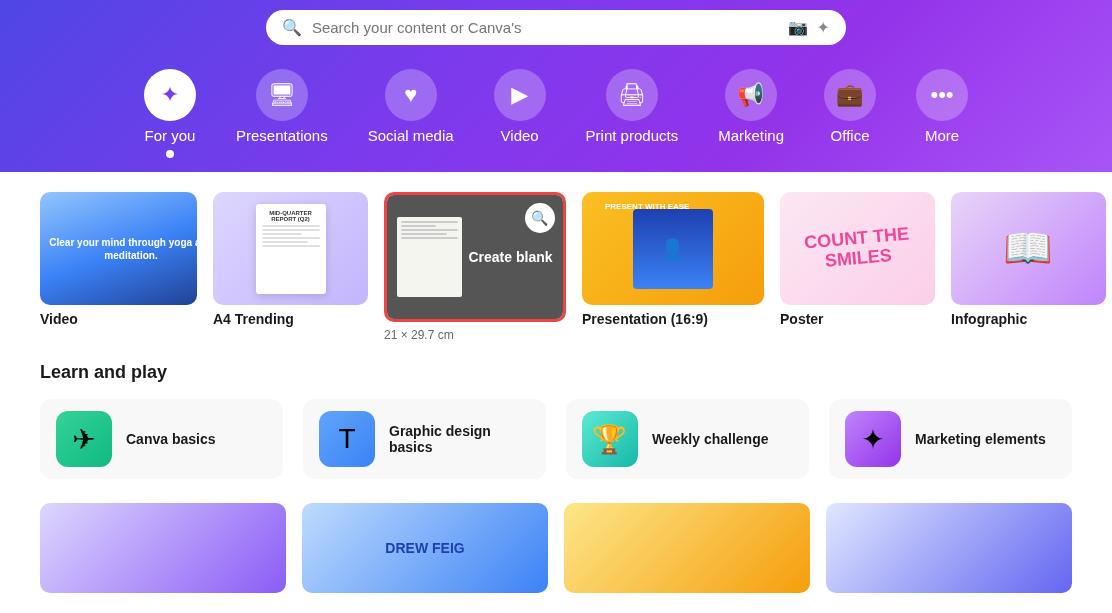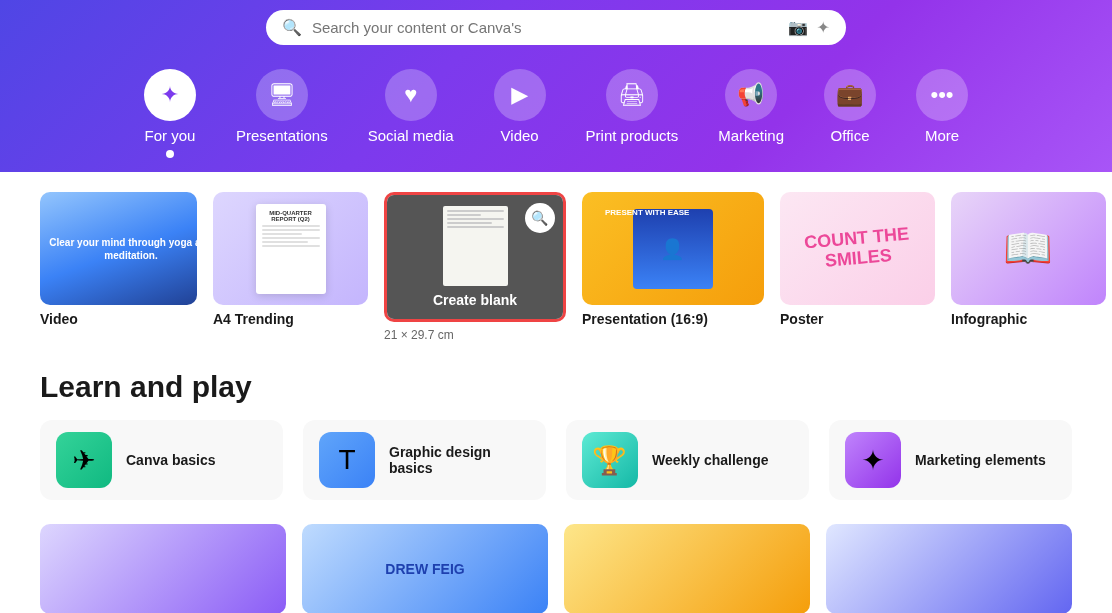--- a/index.html
+++ b/index.html
@@ -251,21 +251,21 @@
       width: 100%;
       height: 100%;
       background: linear-gradient(135deg, #fbbf24, #f59e0b);
       display: flex;
       align-items: center;
       justify-content: center;
       position: relative;
     }
     .present-ease-text {
       position: absolute;
-      top: 16px;
+      top: 10px;
       left: 10px;
       color: white;
       font-size: 8px;
       font-weight: bold;
       line-height: 1.2;
       padding-left: 13px;
     }
 
     
     .card-poster .template-thumb {
@@ -313,25 +313,25 @@
       font-weight: 600;
       color: #1a1a1a;
     }
     .card-sublabel {
       font-size: 12px;
       color: #666;
     }
 
     
     .section-title {
-      font-size: 30px;
+      font-size: 18px;
       font-weight: 700;
       color: #1a1a1a;
       margin-bottom: 16px;
-      margin-top: 28px;
+      margin-top: 20px;
     }
     .learn-row {
       display: flex;
       gap: 20px;
       margin-bottom: 24px;
     }
     .learn-card {
       display: flex;
       align-items: center;
       gap: 14px;
@@ -470,21 +470,21 @@
             <div class="a4-doc-line" style="width:80%"></div>
             <div class="a4-doc-line"></div>
           </div>
         </div>
       </div>
       <span class="card-label">A4 Trending</span>
     </div>
 
     <div class="template-card card-resume">
       <div class="template-thumb" style="width:182px;height:130px;border:3px solid #ef4444;border-radius:10px;position:relative;">
-        <div class="resume-inner" style="width:100%;height:100%;background:#555;display:flex;align-items:center;justify-content:center;flex-direction:column;gap:6px;">
+        <div class="resume-inner" style="width:100%;height:100%;background:#555;display:flex;align-items:center;justify-content:center;flex-direction:row;gap:6px;">
           <div class="resume-preview">
             <div class="resume-line"></div>
             <div class="resume-line" style="width:60%"></div>
             <div class="resume-line"></div>
             <div class="resume-line" style="width:80%"></div>
             <div class="resume-line"></div>
           </div>
           <span class="create-blank-label">Create blank</span>
         </div>
         <div class="search-overlay-btn">🔍</div>

